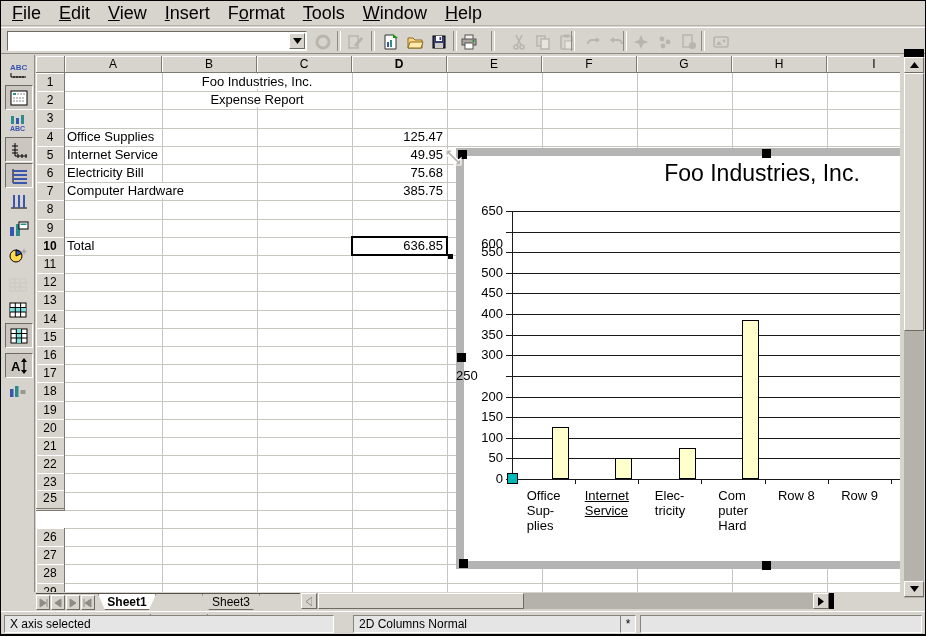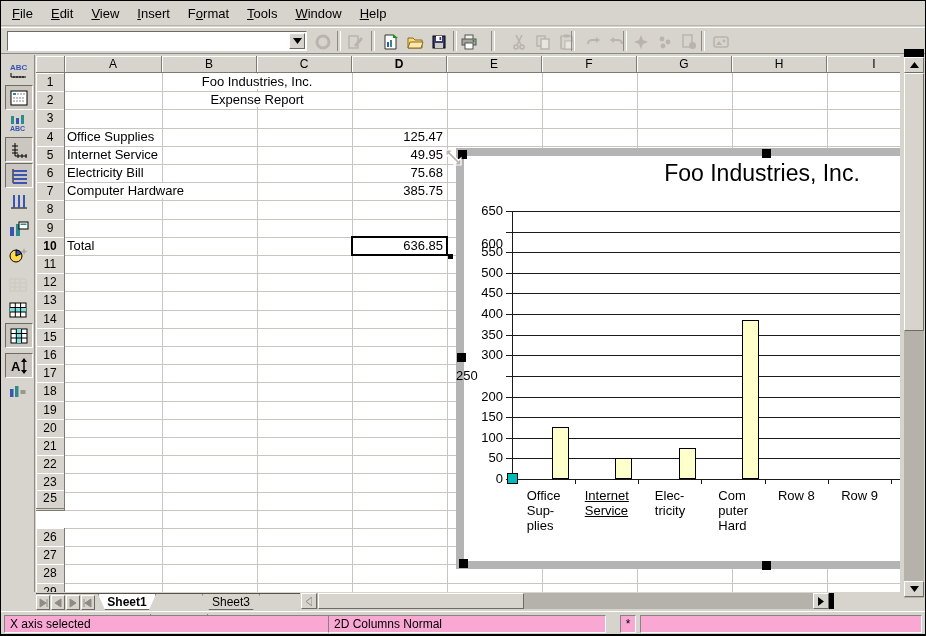--- a/index.html
+++ b/index.html
@@ -5,38 +5,38 @@
   html,body{margin:0;padding:0;background:#888;}
   #win{position:relative;width:926px;height:636px;background:#d7d3cd;
        font-family:"Liberation Sans",sans-serif;color:#000;
        border:1px solid #000;box-sizing:border-box;overflow:hidden;}
   .a{position:absolute;box-sizing:border-box;}
   .raised{border:1px solid;border-color:#fff #6e6a64 #6e6a64 #fff;}
   .sunken{border:1px solid;border-color:#6e6a64 #fff #fff #6e6a64;}
   .btn{background:#d7d3cd;display:flex;align-items:center;justify-content:center;cursor:default;}
   .menubar{left:0;top:0;width:100%;height:25px;display:flex;align-items:center;padding-left:2px;
            border-bottom:1px solid #b7b3ad;}
-  .menu-item{padding:3px 9px;font-size:13px;white-space:nowrap;}
+  .menu-item{padding:3px 9px;font-size:18px;white-space:nowrap;}
   .mn{text-decoration:underline;}
   .funcbar{left:0;top:26px;width:100%;height:27px;border-bottom:1px solid #8e8a84;box-shadow:0 1px 0 #fff inset;}
   .tbsep{position:absolute;top:4px;width:2px;height:20px;border-left:1px solid #8e8a84;border-right:1px solid #fff;}
   .icbtn{position:absolute;top:5px;width:20px;height:19px;display:flex;align-items:center;justify-content:center;}
   .ltb-btn{position:absolute;left:4px;width:26px;height:23px;display:flex;align-items:center;justify-content:center;}
   .ltb-btn.active{background:#cbc7c0;border:1px solid;border-color:#6e6a64 #fff #fff #6e6a64;}
   .hdr{background:#d7d3cd;border-right:1px solid #7d7973;border-bottom:1px solid #7d7973;
        box-shadow:inset 1px 1px 0 #fff;font-size:12px;display:flex;align-items:center;justify-content:center;}
   .cellt{font-size:13px;line-height:18px;white-space:nowrap;}
   .cellt span{background:#fff;padding:0 2px;}
   .gl{background:#c9c6c0;}
   .tab{position:absolute;top:0;height:16px;font-size:12px;display:flex;align-items:center;justify-content:center;
        clip-path:polygon(0 0,100% 0,calc(100% - 7px) 100%,7px 100%);
        background:#d7d3cd;box-shadow:inset 0 -1px 0 #6e6a64, inset 1px 0 0 #6e6a64, inset -1px 0 0 #6e6a64;}
   .tab.active{background:#fff;font-weight:bold;}
   .sf{position:absolute;top:3px;height:18px;border:1px solid;border-color:#87837d #fff #fff #87837d;
-      font-size:12px;display:flex;align-items:center;padding:0 5px;background:#f9a8d4;}
+      font-size:12px;display:flex;align-items:center;padding:0 5px;background:#e5e5e5;}
   .chart-txt{position:absolute;font-size:13px;line-height:15px;}
   svg{display:block;}
 </style>
 </head>
 <body>
 
 <div id="win">
   <div class="a menubar" id="menubar">
       <div class="menu-item"><span class="mn">F</span>ile</div>
       <div class="menu-item"><span class="mn">E</span>dit</div>
@@ -486,18 +486,18 @@
       <div class="a raised" style="left: 17px; top: 0px; width: 206px; height: 16px; background: rgb(215, 211, 205);"></div>
       <div class="a raised btn" style="left: 512px; top: 0px; width: 16px; height: 16px;">
         <svg width="6" height="9">
           <path d="M0,0 l6,4.5 L0,9 z" fill="#000"></path>
         </svg>
       </div>
       <div class="a" style="left: 528px; top: 0px; width: 5px; height: 16px; background: rgb(0, 0, 0);"></div>
     </div>
   <div class="a" id="statusbar" style="left:0;top:610px;width:926px;height:24px;border-top:1px solid #fff;">
       <div class="a sf" style="left: 3px; top: 3px; width: 330px; height: 18px;">X axis selected</div>
-      <div class="a sf" style="left: 327px; top: 3px; width: 278px; height: 18px;">2D Columns Normal</div>
+      <div class="a sf" style="left: 352px; top: 3px; width: 278px; height: 18px;">2D Columns Normal</div>
       <div class="a sf" style="left: 619px; top: 3px; width: 16px; height: 18px; justify-content: center;">*</div>
       <div class="a sf" style="left: 639px; top: 3px; width: 282px; height: 18px;"></div>
     </div>
   <div class="a" style="left:0;top:633px;width:926px;height:3px;background:#000;"></div>
 </div>
 
 </body></html>

